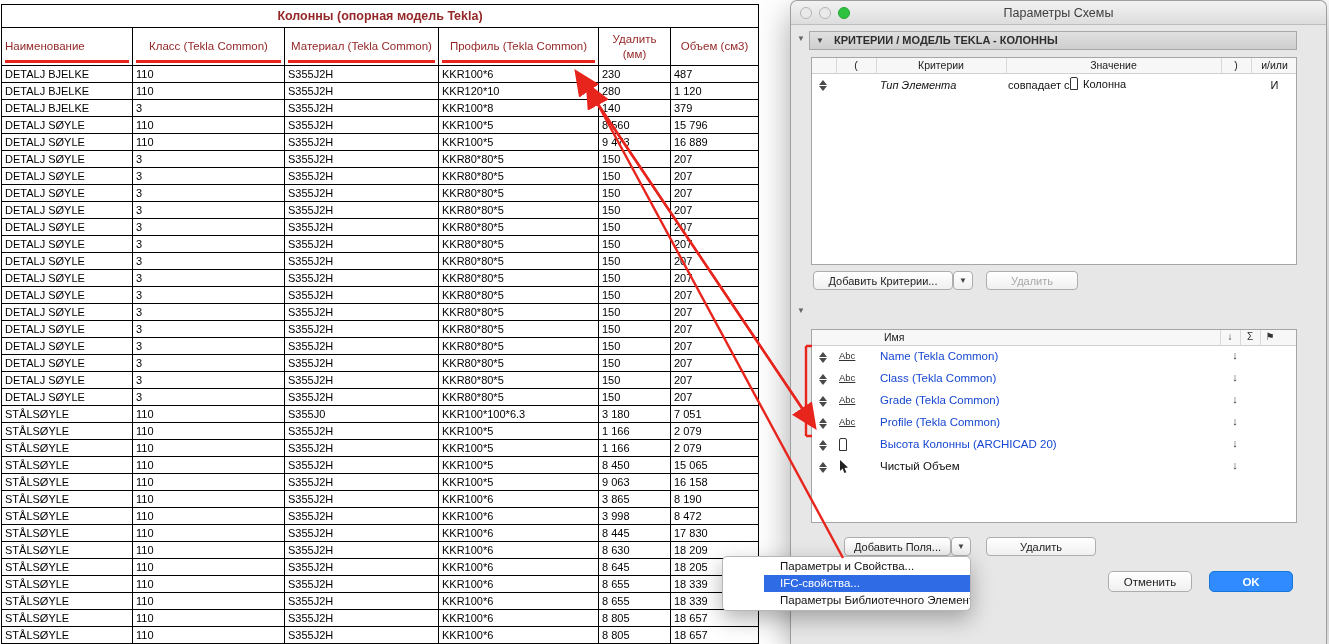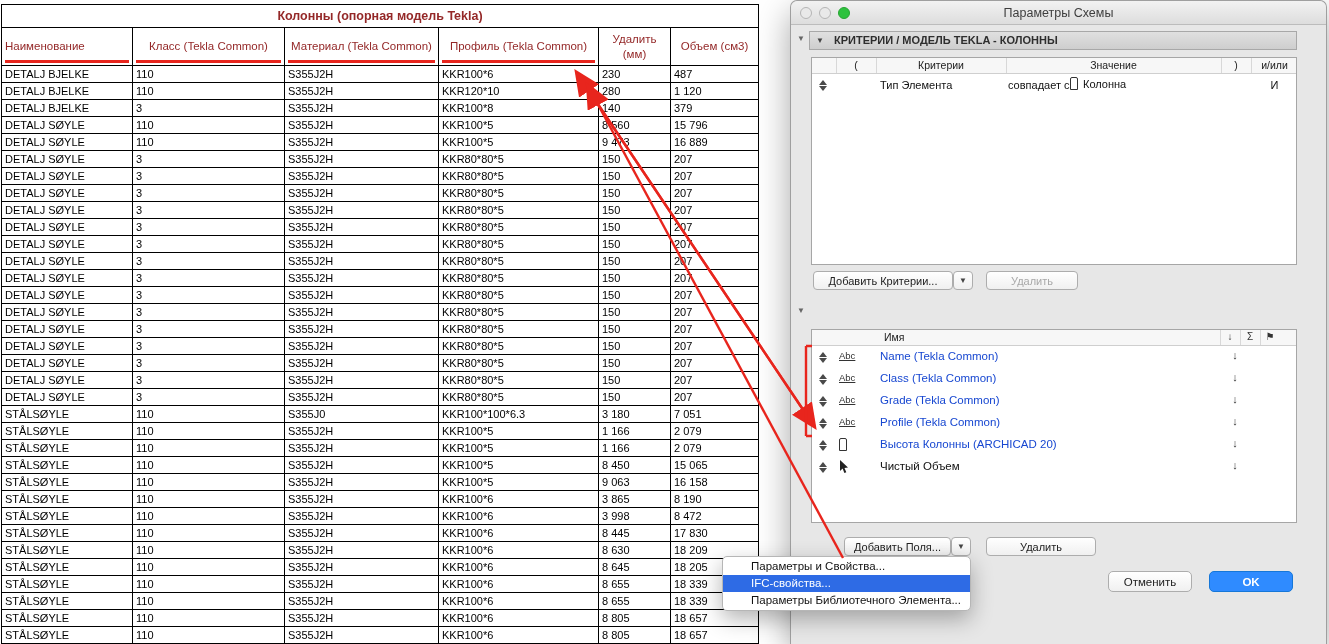--- a/index.html
+++ b/index.html
@@ -37,21 +37,21 @@
   .h-cell { position:absolute; top:1px; text-align:center; }
   .h-sep { position:absolute; top:0; bottom:0; width:1px; background:#d8d8d8; }
   .h-name { position:absolute; left:72px; top:1px; }
   .h-icon { position:absolute; top:1px; width:20px; text-align:center; font-size:10px; color:#333; }
 
   .crit-row, .field-row { position:relative; height:22px; font-size:11px; color:#111; }
   .updown { position:absolute; left:7px; top:5px; width:9px; line-height:0; }
   .updown::before, .updown::after { content:""; display:block; width:0; height:0; border-left:4px solid transparent; border-right:4px solid transparent; margin:1px 0; }
   .updown::before { border-bottom:5px solid #4a4a4a; }
   .updown::after  { border-top:5px solid #4a4a4a; }
-  .c-name  { position:absolute; left:68px;  top:5px; white-space:nowrap; }
+  .c-name  { position:absolute; left:68px;  top:5px; white-space:nowrap;font-style:italic; }
   .c-op    { position:absolute; left:196px; top:5px; white-space:nowrap; }
   .c-val   { position:absolute; left:258px; top:3px; display:flex; gap:5px; align-items:center; }
   .c-andor { position:absolute; left:439px; width:47px; top:5px; text-align:center; }
   .col-icon { display:inline-block; width:8px; height:13px; border:1.5px solid #333; border-radius:2px 2px 0 0; background:#fff; }
   .type-icon { position:absolute; left:27px; top:4px; width:22px; font-size:9.5px; color:#333;text-decoration:underline; }
   .f-name { position:absolute; left:68px; top:4px; font-size:11.5px; color:var(--blue,#1747d1); white-space:nowrap; }
   .f-name.black { color:#111; }
   .f-sort { position:absolute; left:413px; width:20px; top:3px; text-align:center; color:#333; font-size:11px; }
 
   .btn { position:absolute; height:19px; background:linear-gradient(#ffffff,#f0f0f0); border:1px solid #adadad; border-radius:4px; font-size:11px; color:#222; text-align:center; font-family:"Liberation Sans",sans-serif; }
@@ -60,21 +60,21 @@
   #btn-add-criteria { left:22px;  top:270px; width:140px; }
   #chev-criteria    { left:162px; top:270px; }
   #btn-del-criteria { left:195px; top:270px; width:92px; }
   #btn-add-fields   { left:53px;  top:536px; width:107px; }
   #chev-fields      { left:160px; top:536px; }
   #btn-del-fields   { left:195px; top:536px; width:110px; }
   #btn-cancel { left:317px; top:570px; width:84px; height:21px; border-radius:5px; font-size:11.5px; }
   #btn-ok     { left:418px; top:570px; width:84px; height:21px; border-radius:5px; font-size:11.5px; background:var(--ok-blue,#2f8bff); border-color:#1677d8; color:#fff; font-weight:bold; }
 
   .popup-menu { position:absolute; left:722px; top:556px; width:249px; background:#fff; border:1px solid #b6b6b6; border-radius:5px; box-shadow:0 8px 22px rgba(0,0,0,.3); padding:1px 0; z-index:60; }
-  .menu-item { height:17px; line-height:17px; font-size:11.5px; color:#111; padding-left:28px; white-space:nowrap; overflow:hidden; }
+  .menu-item { height:17px; line-height:17px; font-size:11.5px; color:#111; padding-left:16px; white-space:nowrap; overflow:hidden;margin-left:41px; }
   .menu-item.selected { background:var(--menu-blue,#2e6be5); color:#fff; }
 
   .annotations { position:absolute; left:0; top:0; z-index:100; pointer-events:none; }
 </style>
 </head>
 <body>
 
 <div class="stage">
 
   <table class="schedule">

